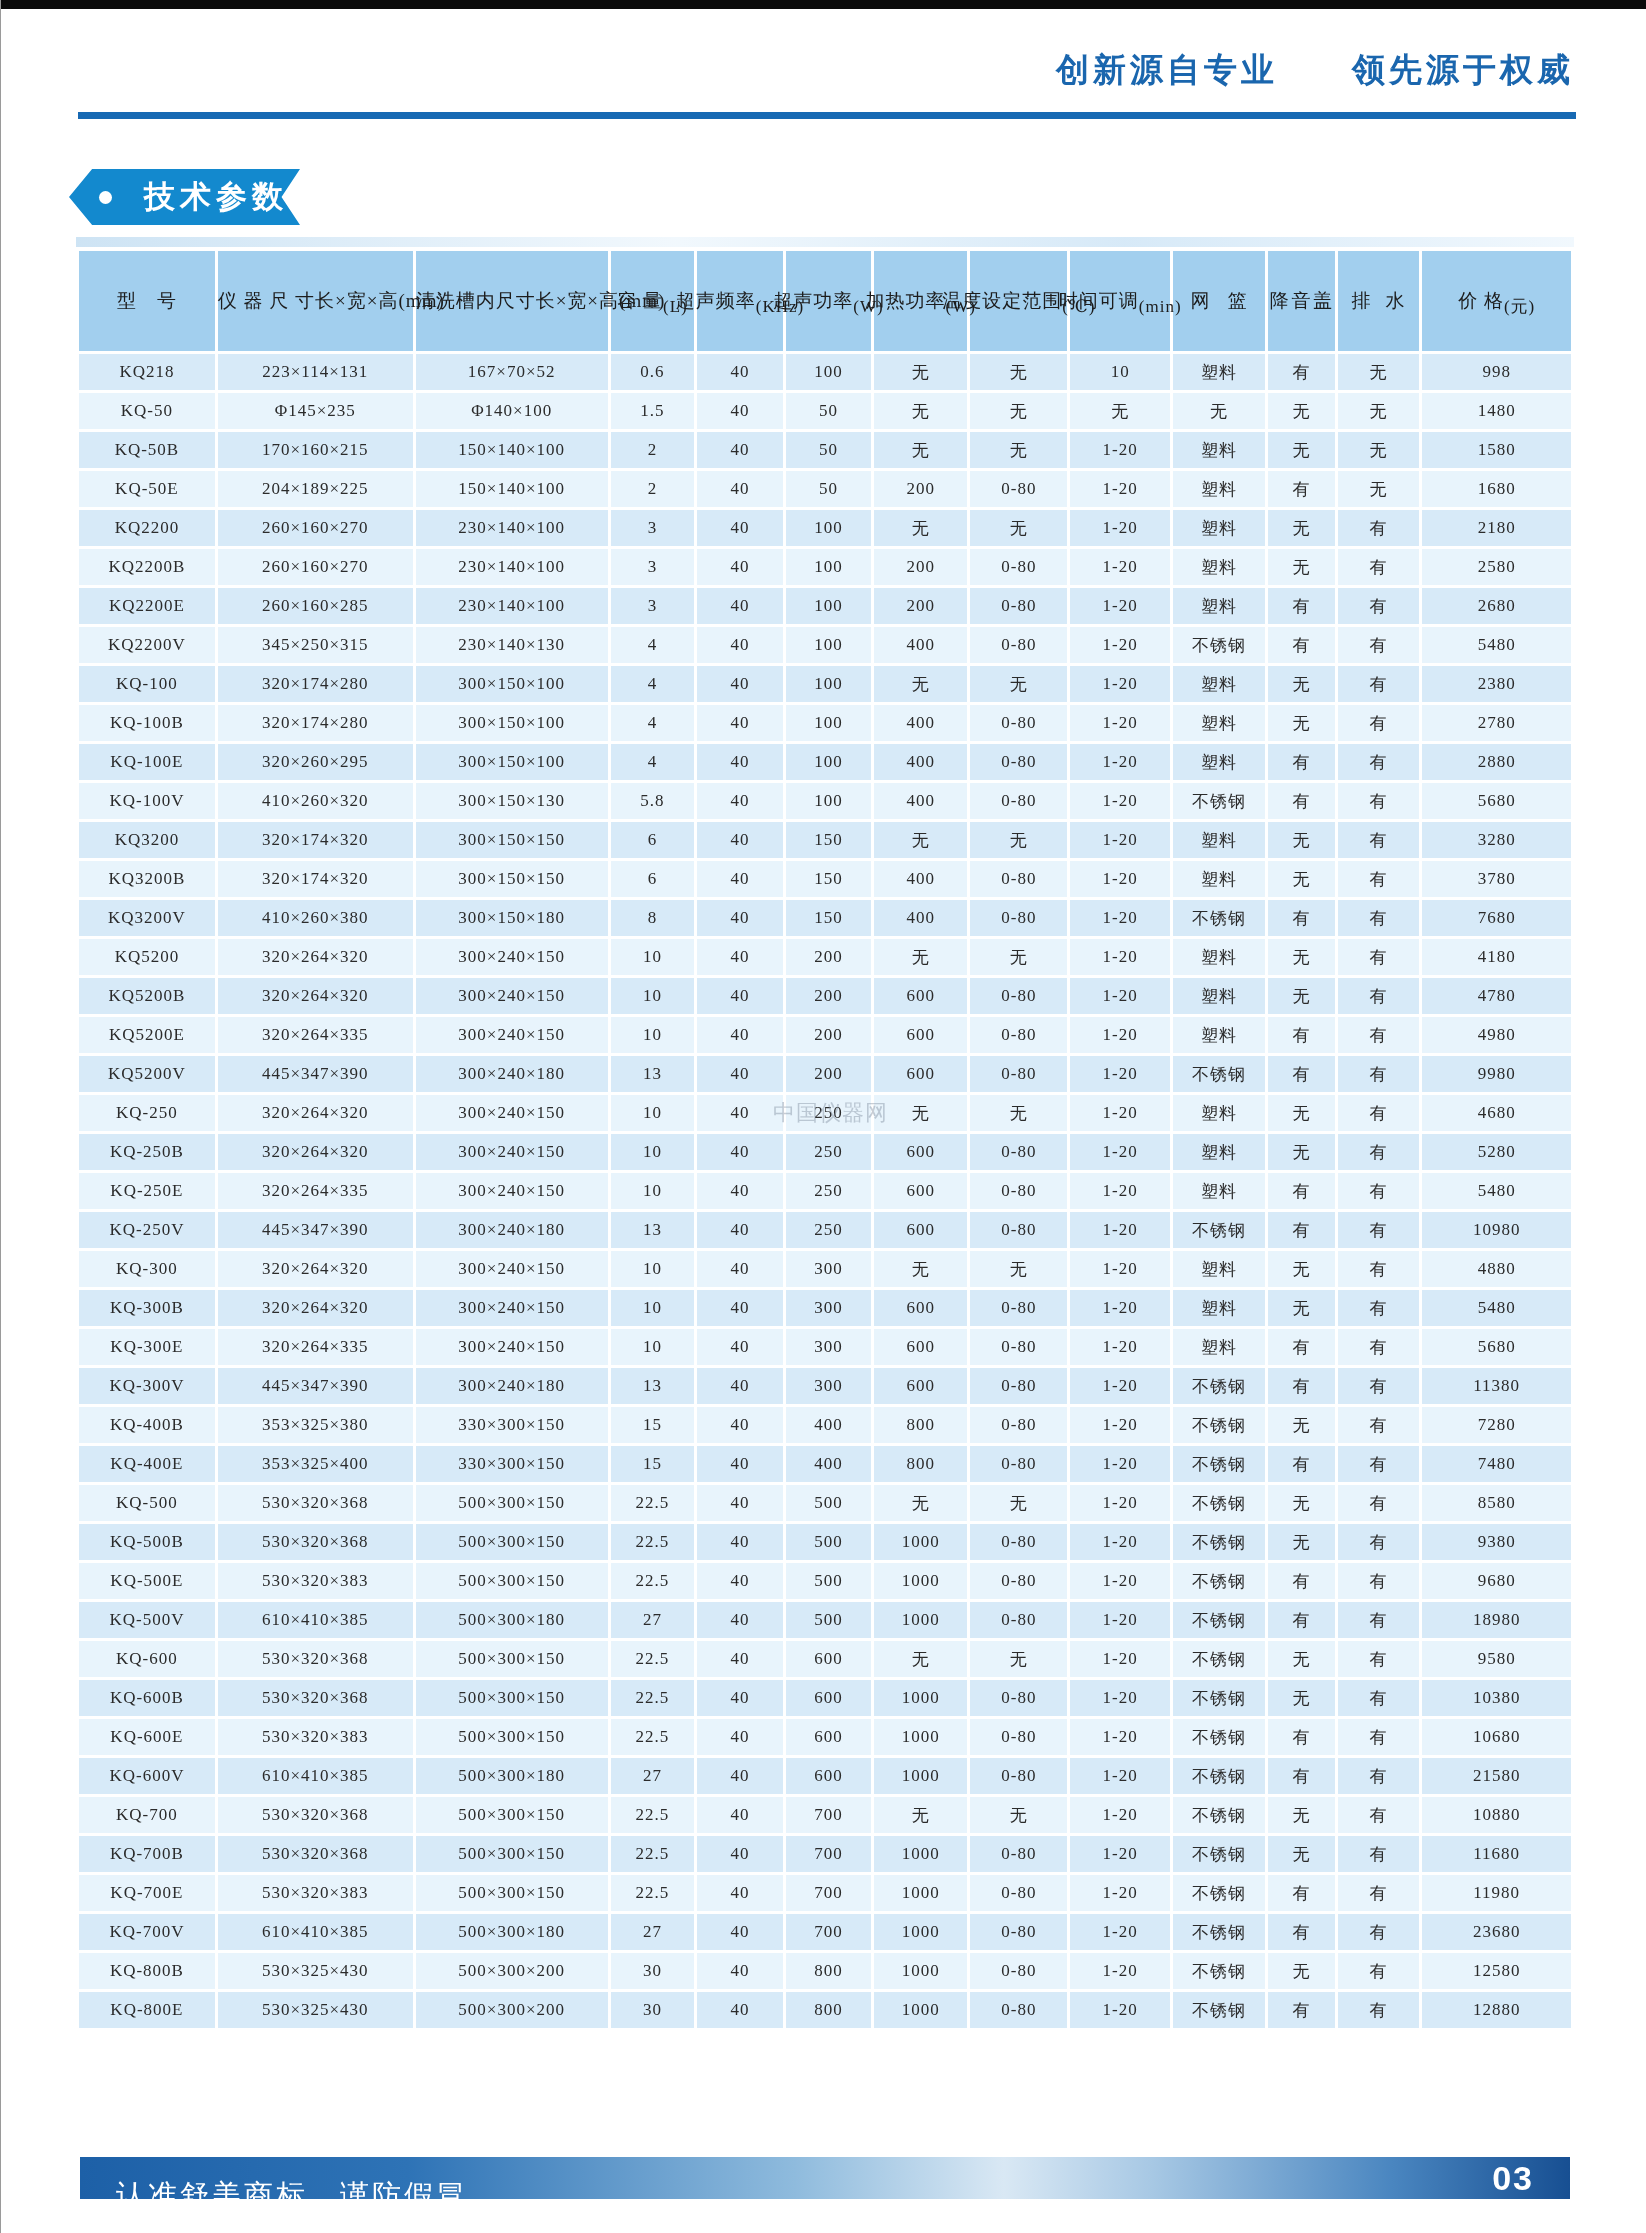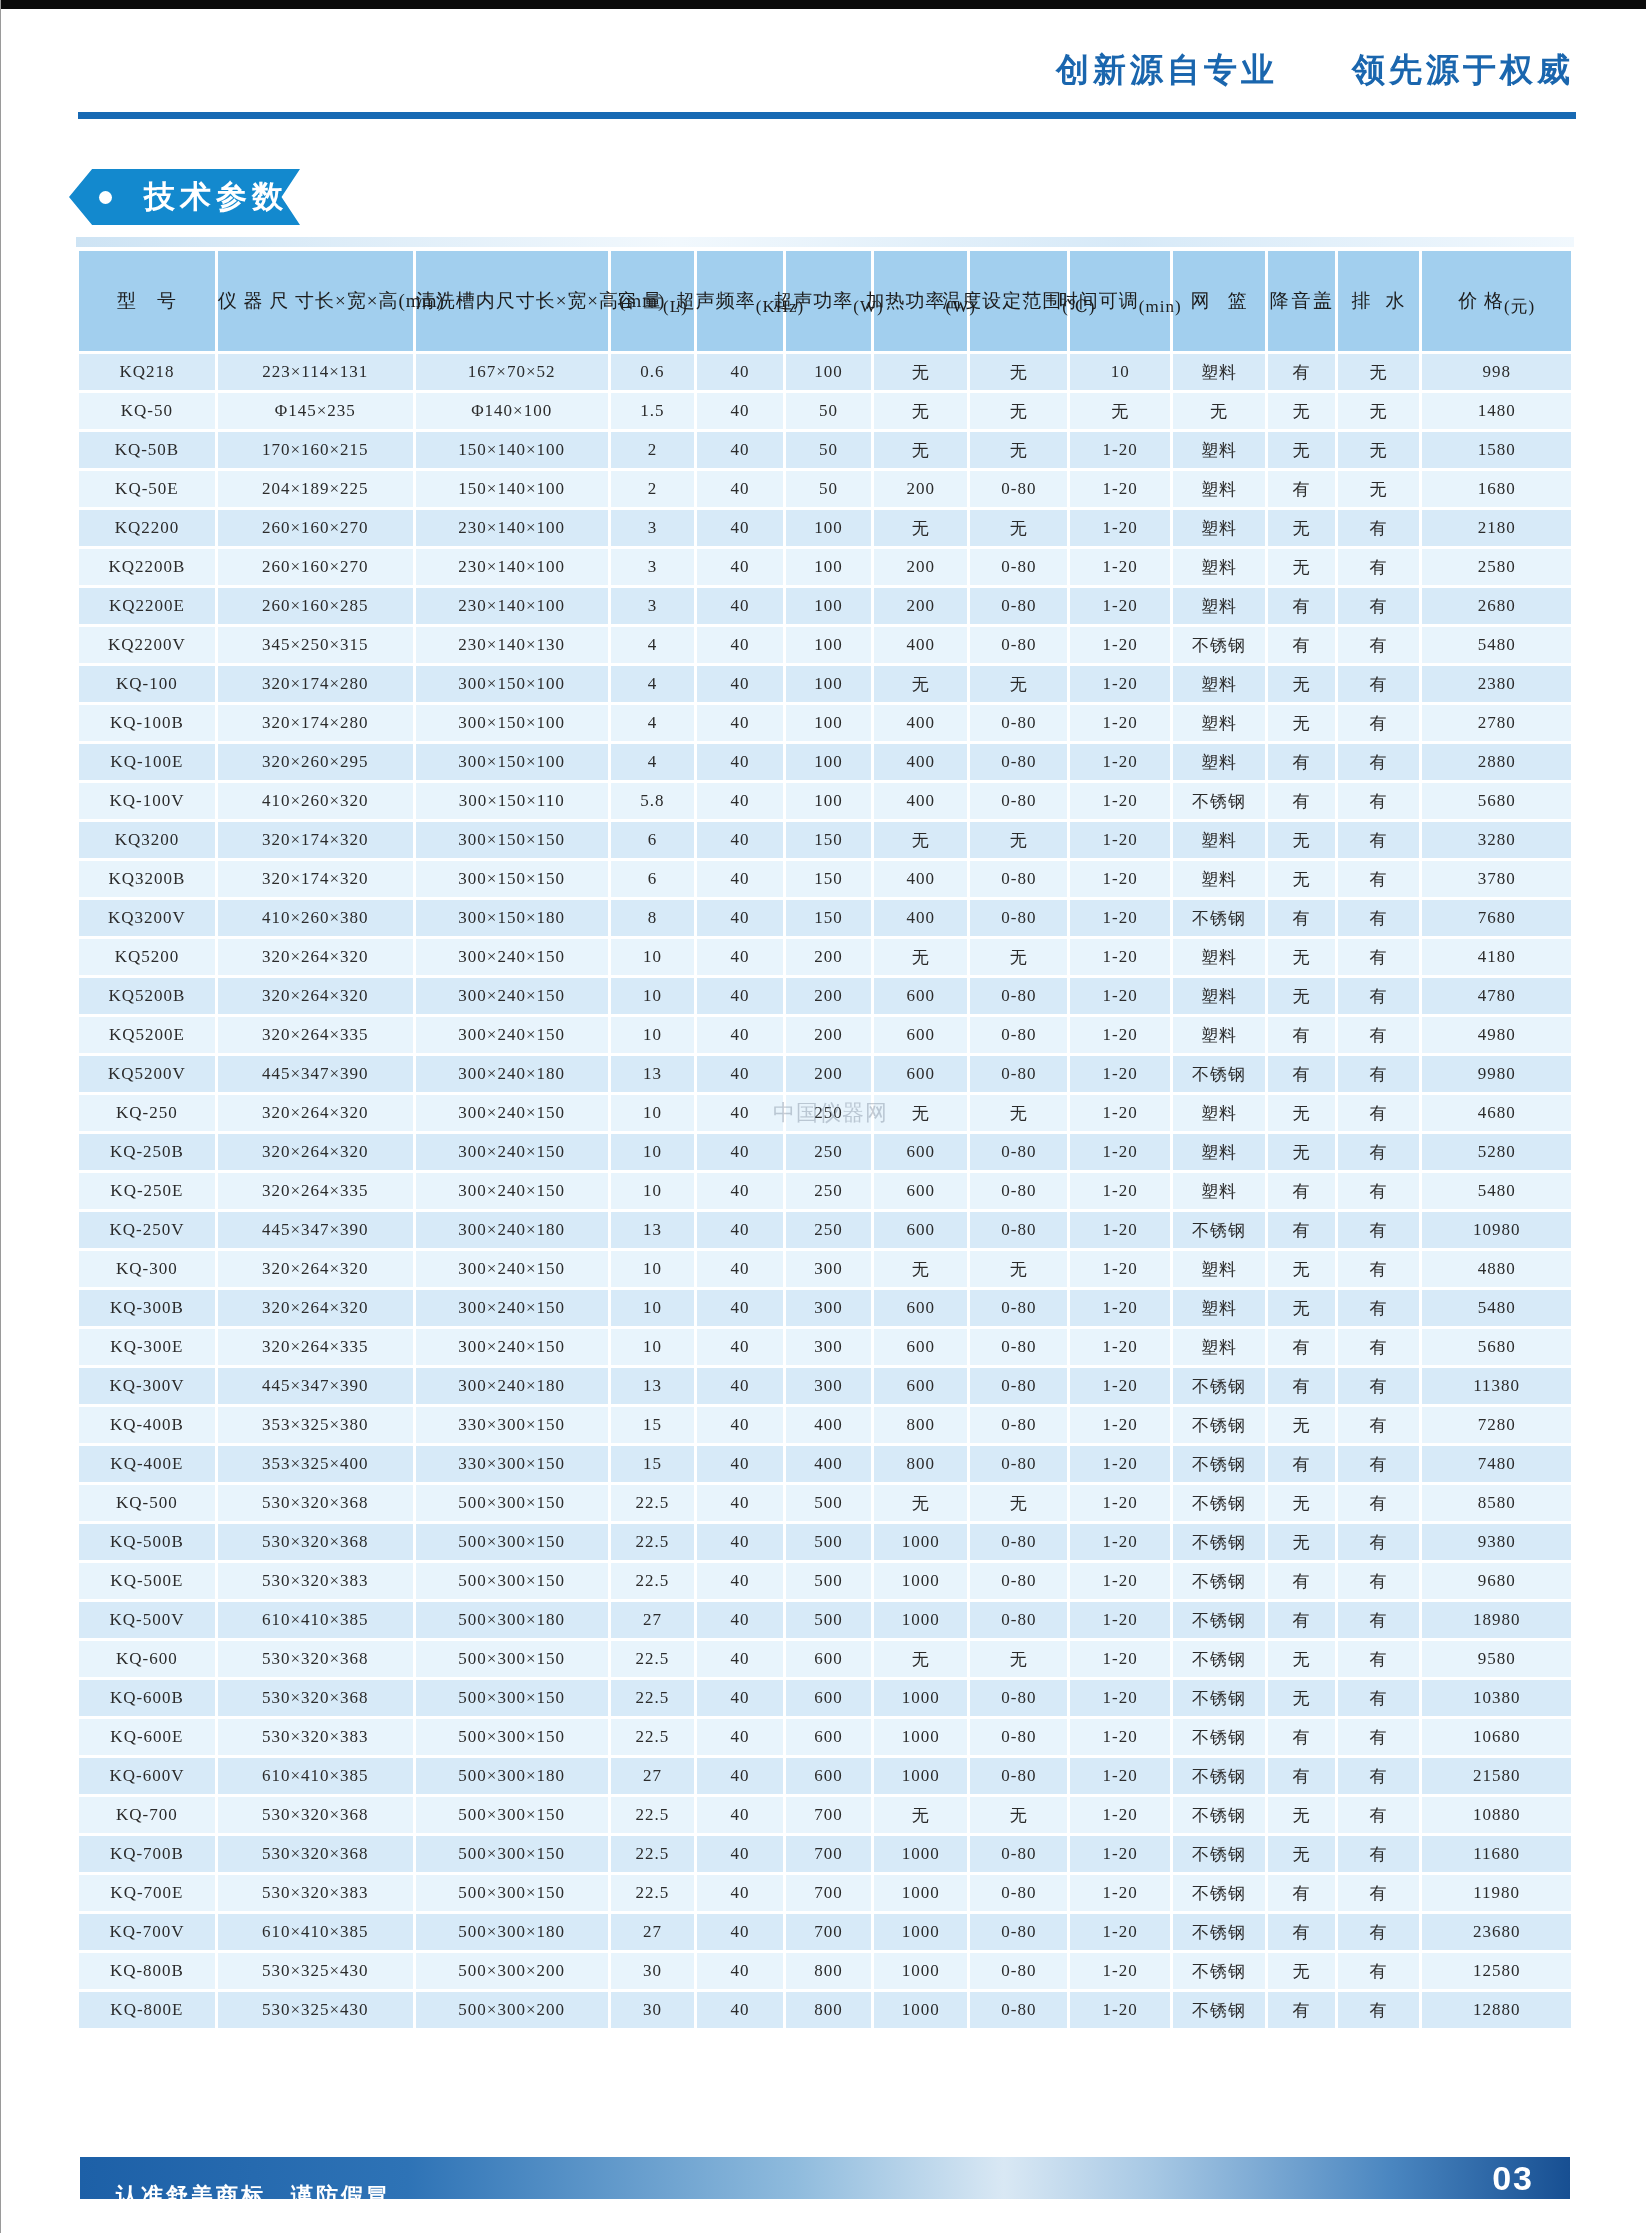--- a/index.html
+++ b/index.html
@@ -78,21 +78,21 @@
     position:absolute;left:772px;top:1098px;
     font-size:22px;color:rgba(130,145,162,.45);
     font-family:"Liberation Sans",sans-serif;letter-spacing:1px;
   }
   .footer-bar{
     position:absolute;left:79px;top:2157px;width:1490px;height:42px;
     background:linear-gradient(90deg,#1d60a7 0%,#2e73b6 22%,#8fbbdd 48%,#d9e8f4 62%,#a7c8e4 72%,#4a86c0 88%,#174f92 100%);
     display:flex;align-items:center;justify-content:space-between;
   }
   .footer-left{
-    color:#fff;font-size:22px;font-weight:bold;letter-spacing:3px;
+    color:#fff;font-size:29px;font-weight:normal;letter-spacing:3px;
     margin-left:36px;
     margin-top:36px;
   }
   .page-num{
     color:#fff;font-size:34px;font-weight:bold;letter-spacing:2px;
     margin-right:36px;
   }
 </style>
 </head>
 <body>
@@ -375,21 +375,21 @@
           <td>0-80</td>
           <td>1-20</td>
           <td>塑料</td>
           <td>有</td>
           <td>有</td>
           <td>2880</td>
         </tr>
         <tr>
           <td>KQ-100V</td>
           <td>410×260×320</td>
-          <td>300×150×110</td>
+          <td>300×150×130</td>
           <td>5.8</td>
           <td>40</td>
           <td>100</td>
           <td>400</td>
           <td>0-80</td>
           <td>1-20</td>
           <td>不锈钢</td>
           <td>有</td>
           <td>有</td>
           <td>5680</td>

